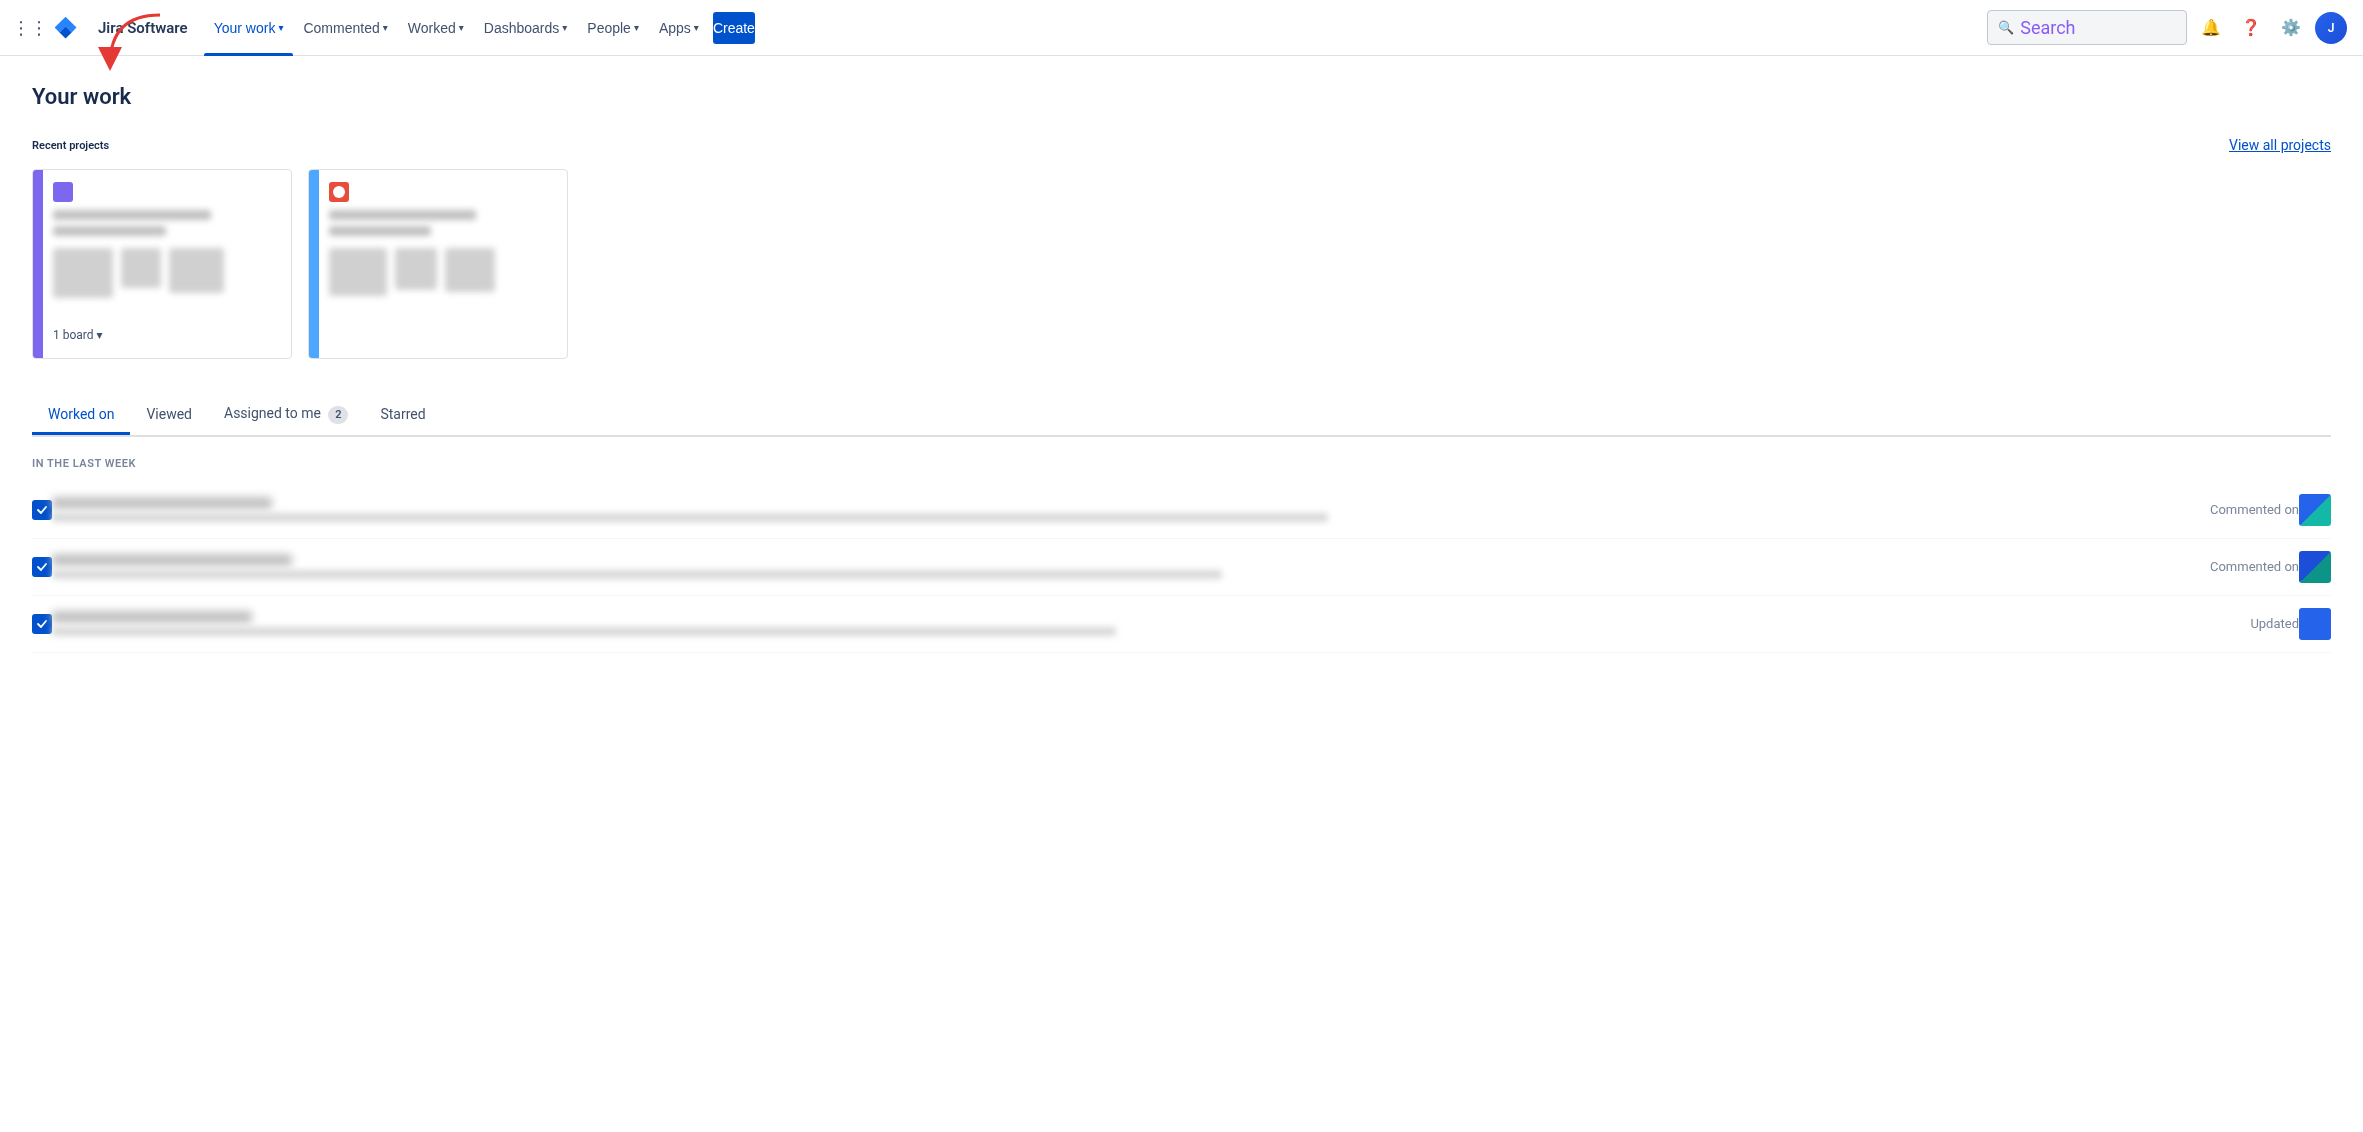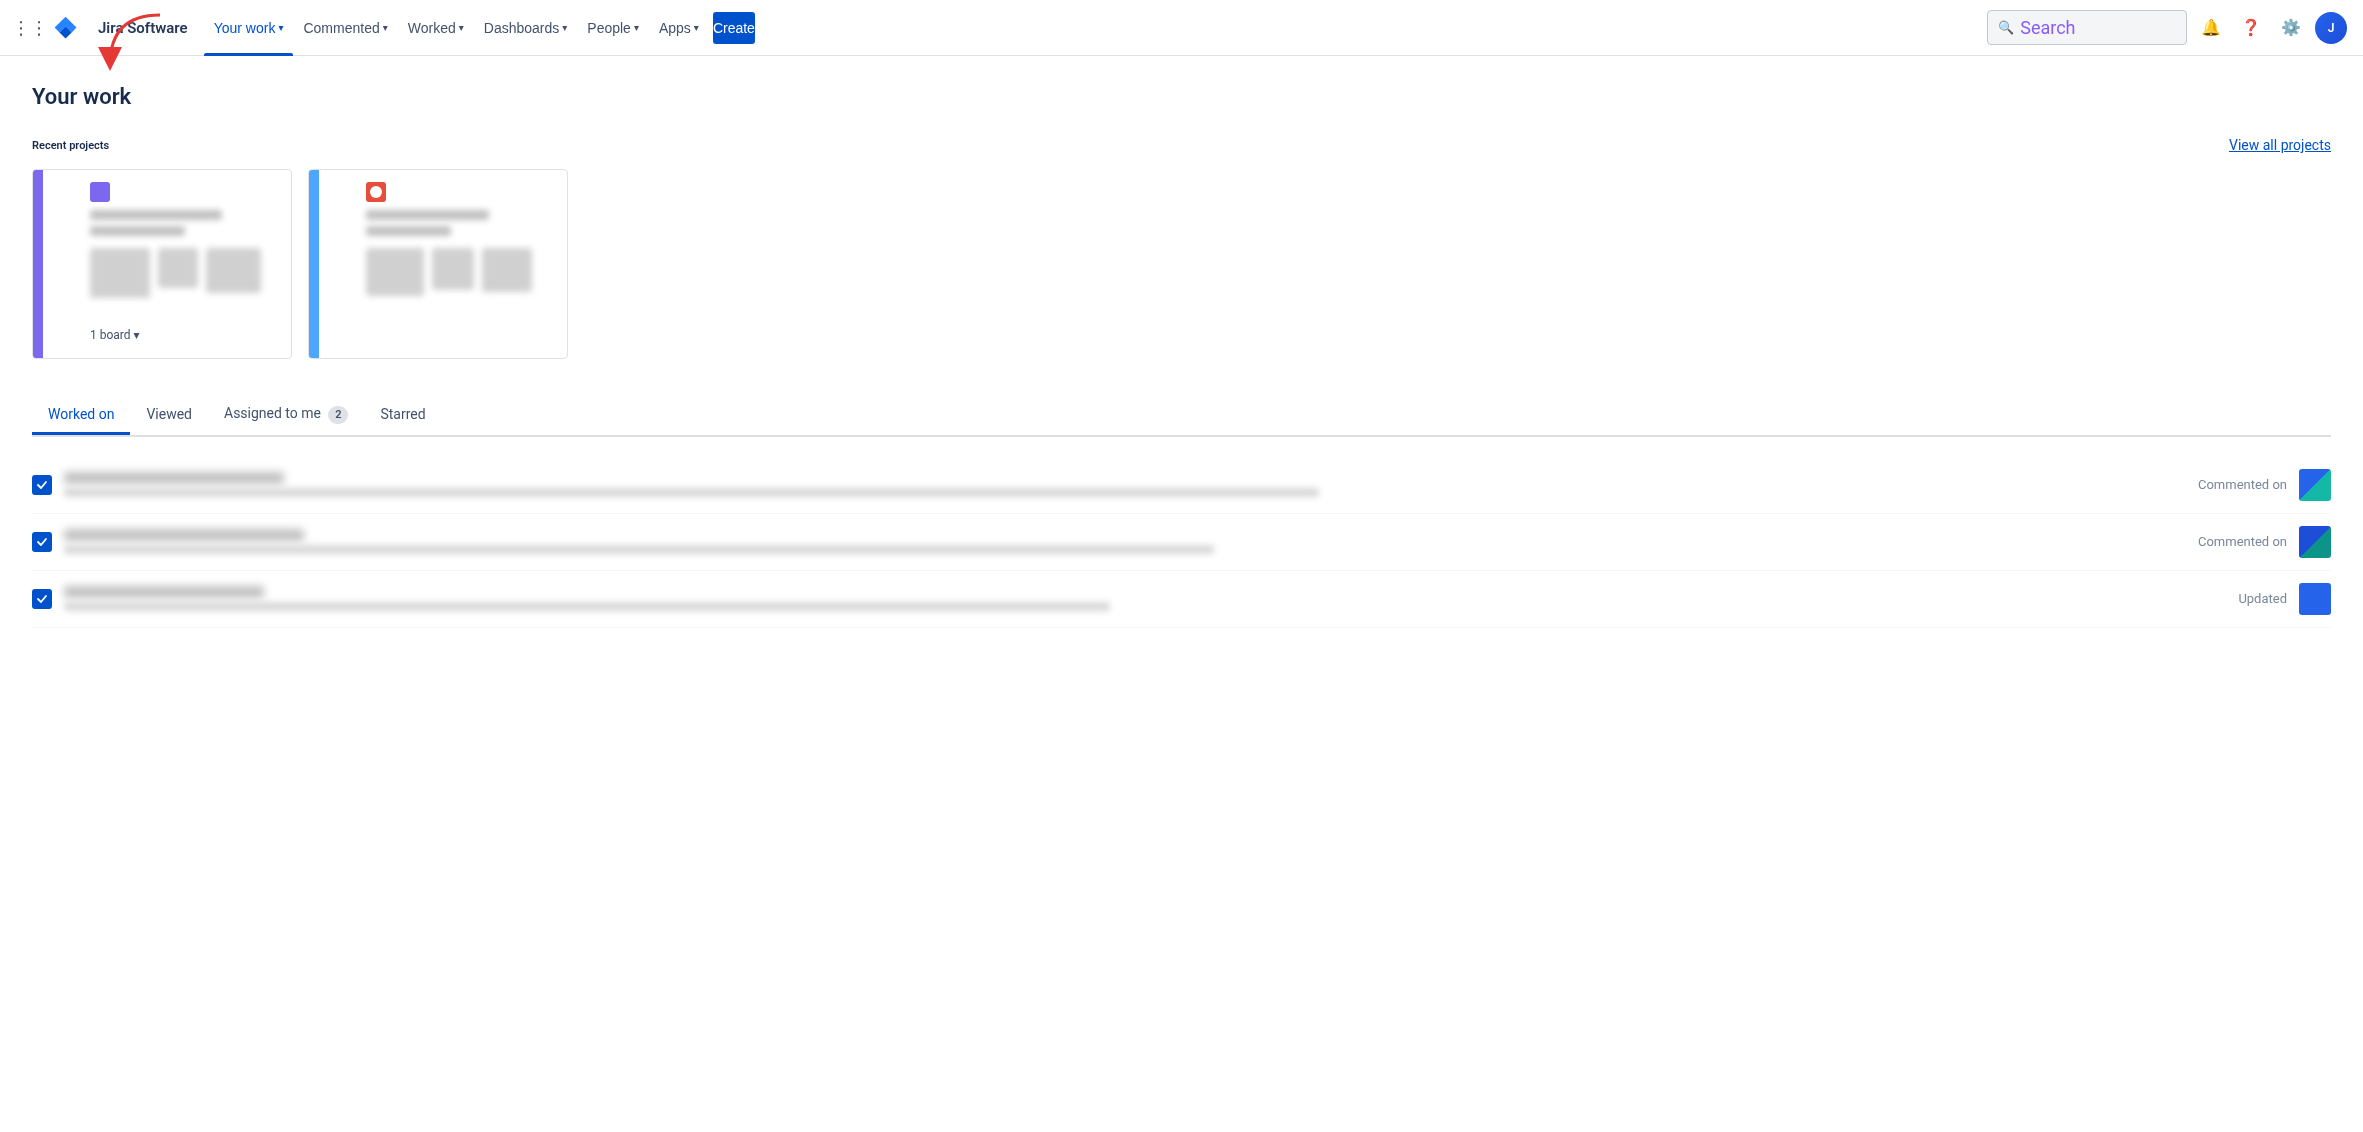--- a/index.html
+++ b/index.html
@@ -142,21 +142,20 @@
       margin-bottom: 36px;
     }
     .project-card {
       width: 260px; height: 190px;
       border: 1px solid #e0e0e0;
       border-radius: 4px;
       overflow: hidden;
       cursor: pointer;
       background: #fff;
       position: relative;
-      padding-left: 37px;
     }
     .project-card-accent {
       position: absolute; left: 0; top: 0; bottom: 0;
       width: 10px;
     }
     .project-card-body {
       padding: 12px 12px 12px 20px;
       height: 100%;
       display: flex; flex-direction: column;
     }
@@ -200,21 +199,20 @@
     .section-label {
       font-size: 11px; font-weight: 600;
       color: #7a869a; letter-spacing: 0.05em;
       text-transform: uppercase;
       margin-bottom: 12px;
     }
     .work-item {
       display: flex; align-items: center;
       padding: 12px 0;
       border-bottom: 1px solid #f4f5f7;
-      gap: 12px;
     }
     .work-item-checkbox {
       width: 20px; height: 20px;
       border-radius: 3px;
       background: #0052cc;
       display: flex; align-items: center; justify-content: center;
       flex-shrink: 0;
     }
     .work-item-checkbox svg { width: 12px; height: 12px; }
     .work-item-title {
@@ -366,20 +364,21 @@
     </div>
     <div class="tab-item">
       <span>Assigned to me</span>
       <span class="tab-badge">2</span>
     </div>
     <div class="tab-item">
       <span>Starred</span>
     </div>
   </div>
 
+  <div class="section-label">IN THE LAST WEEK</div>
 
   <div class="work-item">
     <div class="work-item-checkbox">
       <svg viewBox="0 0 12 12" fill="none">
         <path d="M2 6L5 9L10 3" stroke="white" stroke-width="1.8" stroke-linecap="round" stroke-linejoin="round"></path>
       </svg>
     </div>
     <div class="work-item-title">
       <div class="work-item-blurred" style="width:220px;"></div>
       <div class="work-item-sub-blurred"></div>

